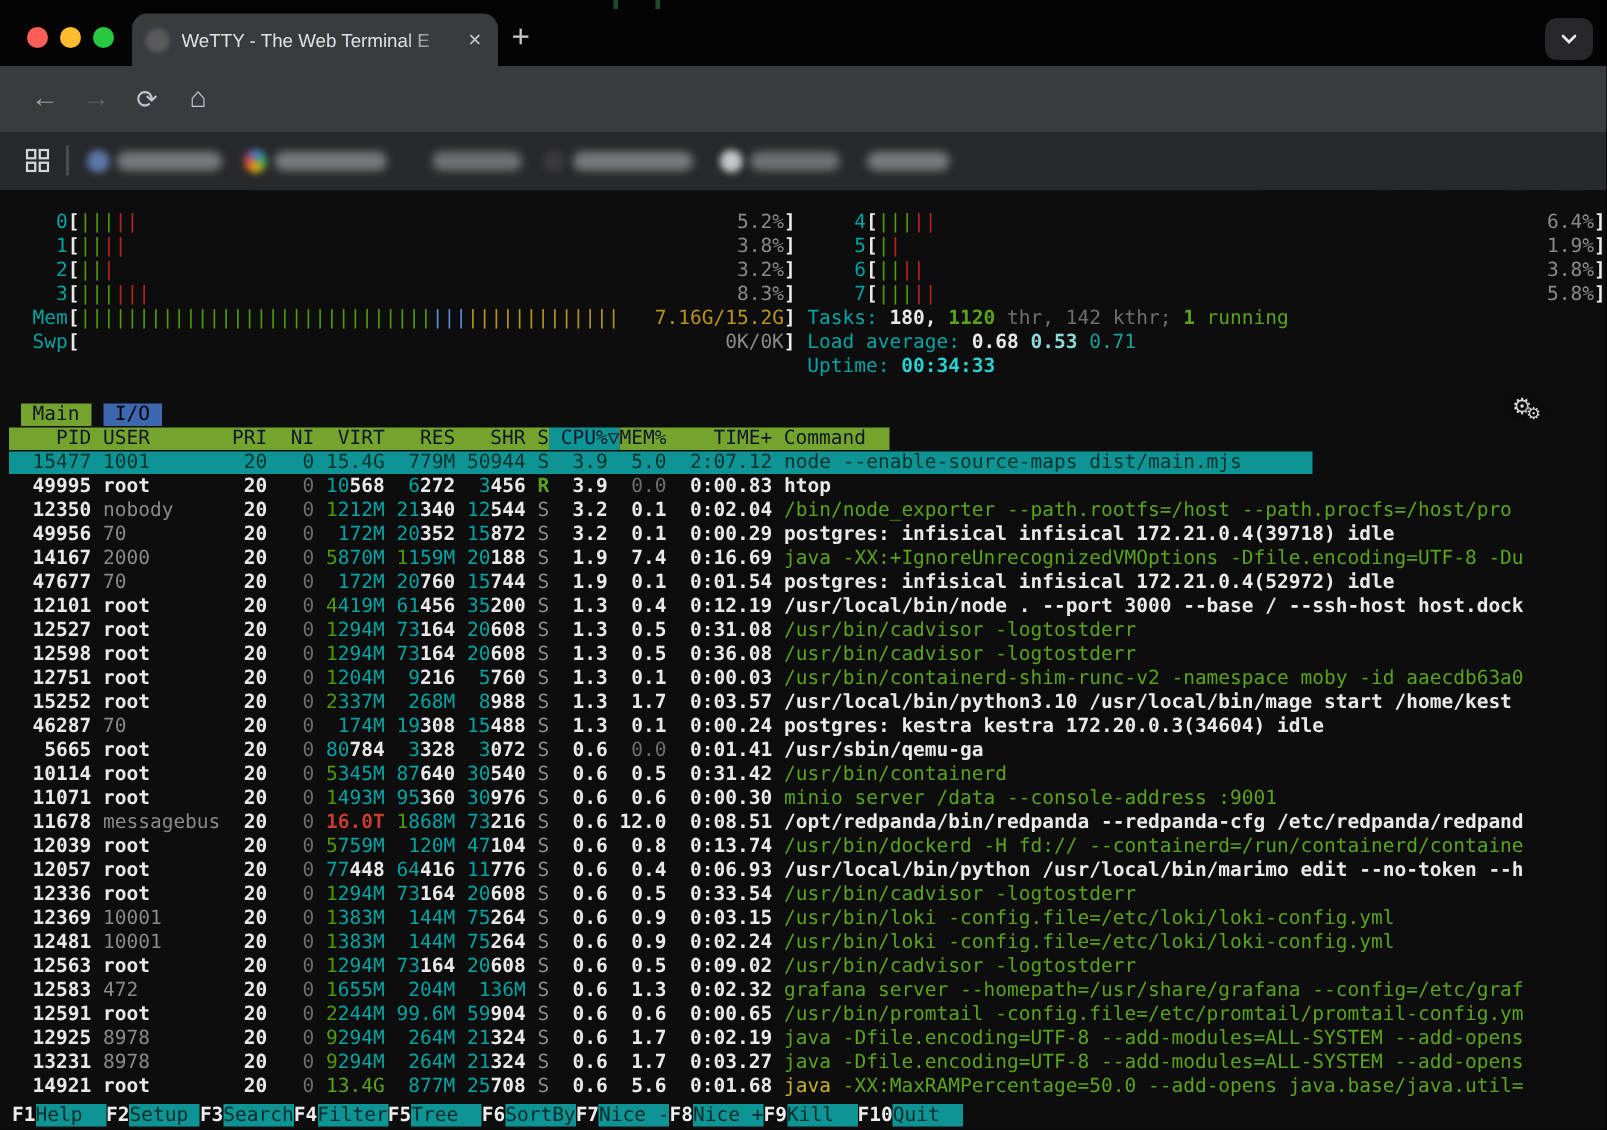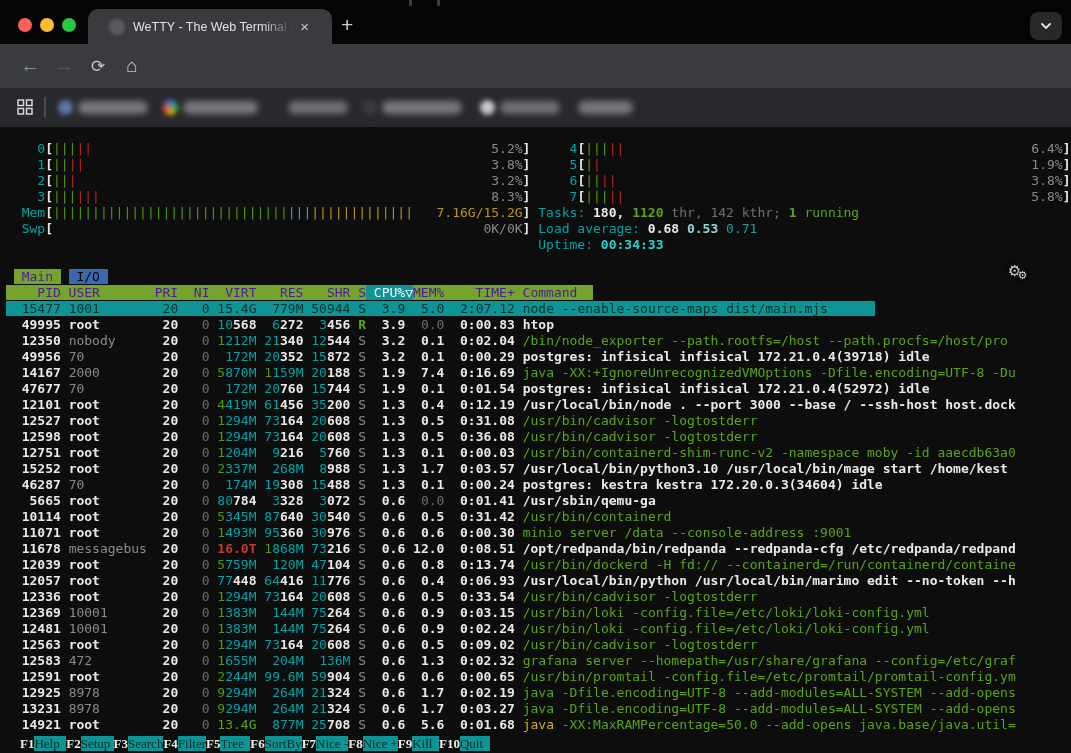--- a/index.html
+++ b/index.html
@@ -3,21 +3,21 @@
 <meta charset="utf-8">
 <style>
   html,body{margin:0;padding:0;background:#000;}
   body{width:1071px;height:753px;overflow:hidden;font-family:"Liberation Sans",sans-serif;position:relative;}
   .win{position:absolute;inset:0;background:#000;}
 
   
   .tabstrip{position:absolute;top:0;left:0;right:0;height:44px;background:#040404;}
   .lights{position:absolute;left:18px;top:18px;display:flex;gap:8px;}
   .light{width:14px;height:14px;border-radius:50%;}
-  .tab{position:absolute;left:88px;top:9px;width:244px;height:35px;background:#3a3b3f;border-radius:10px 10px 0 0;display:flex;align-items:center;padding:0 21px;box-sizing:border-box;}
+  .tab{position:absolute;left:88px;top:9px;width:244px;height:35px;background:#3a3b3f;border-radius:10px 10px 0 0;display:flex;align-items:center;padding:0 9px;box-sizing:border-box;}
   .favicon{width:16px;height:16px;border-radius:50%;background:#5a5a5e;filter:blur(1.5px);flex:0 0 16px;margin-right:8px;}
   .tab-title{color:#dfe1e5;font-size:12.5px;white-space:nowrap;overflow:hidden;flex:1;
     -webkit-mask-image:linear-gradient(90deg,#000 78%,transparent 97%);mask-image:linear-gradient(90deg,#000 78%,transparent 97%);}
   .tab-close{color:#c7cacd;font-size:15px;line-height:15px;padding:0 2px;cursor:default;}
   .newtab{position:absolute;left:341px;top:13px;color:#c7cacd;font-size:21px;font-weight:300;}
   .chev-btn{position:absolute;right:9px;top:12px;width:32px;height:28px;background:#28282a;border-radius:8px;display:flex;align-items:center;justify-content:center;}
   .top-dash{position:absolute;top:0;height:6px;width:3px;background:#1d4d2b;}
 
   
   .toolbar{position:absolute;top:44px;left:0;right:0;height:44px;background:#3a3b3e;}
@@ -33,32 +33,32 @@
   .appsgrid{position:absolute;left:17px;top:11px;}
   .bb-sep{position:absolute;left:44px;top:9px;width:2px;height:20px;background:#4a4b4e;}
   .pill{position:absolute;top:13px;height:13px;border-radius:7px;background:#77797d;filter:blur(3px);}
   .pilldot{position:absolute;top:12px;width:15px;height:15px;border-radius:50%;filter:blur(2.5px);}
 
   
   .terminal{position:absolute;top:127px;left:0;right:0;bottom:0;background:var(--termBg,#0d0d0d);
     font-family:"DejaVu Sans Mono",monospace;font-size:13px;line-height:16px;}
   #term-lines{position:absolute;top:14px;left:6px;right:0;white-space:pre;}
   .tline{height:16px;white-space:pre;}
-  #fbar{position:absolute;bottom:1px;left:20px;white-space:pre;font-family:Liberation Serif, serif;}
+  #fbar{position:absolute;bottom:1px;left:8px;white-space:pre;}
 
   .cy{color:var(--cyan)} .cyb{color:var(--cyanBright);font-weight:bold}
   .cyl{color:var(--cyanLight);font-weight:bold} .cym{color:var(--cyanMid)}
   .wb{color:var(--white);font-weight:bold}
   .gr{color:var(--green)} .grb{color:var(--green);font-weight:bold} .grt{color:var(--green2)}
   .dim{color:var(--gray)} .dim2{color:var(--gray2)}
   .yl{color:var(--yellow)} .ylb{color:var(--yellowB);font-weight:normal}
   .rd{color:var(--red);font-weight:bold}
   .tg{color:var(--tickGreen)} .tr{color:var(--tickRed)} .tb{color:var(--tickBlue)} .ty{color:var(--tickYellow)}
-  .bgh{background:var(--hdrGreen);color:#4c1d95}
-  .bgc{background:var(--selCyan);color:#ffffff}
+  .bgh{background:var(--hdrGreen);color:#0f172a}
+  .bgc{background:var(--selCyan);color:#0f172a}
   .bgb{background:var(--tabBlue);color:#000000}
   .rowsel{background:var(--selCyan)}
   .rowsel span{color:#05332f !important;font-weight:normal !important}
   .fk{color:#ededed;font-weight:bold}
   .fl{background:var(--selCyan);color:#032e2b}
   .gears{position:absolute;left:1008px;top:136px;color:#d6d6d6;font-family:"DejaVu Sans",sans-serif;
     text-shadow:0 0 4px #0d0d0d,0 0 4px #0d0d0d;z-index:5;}
   .gears .g1{font-size:15px} .gears .g2{font-size:11px;margin-left:-4px;vertical-align:-3px}
 </style>
 </head>

